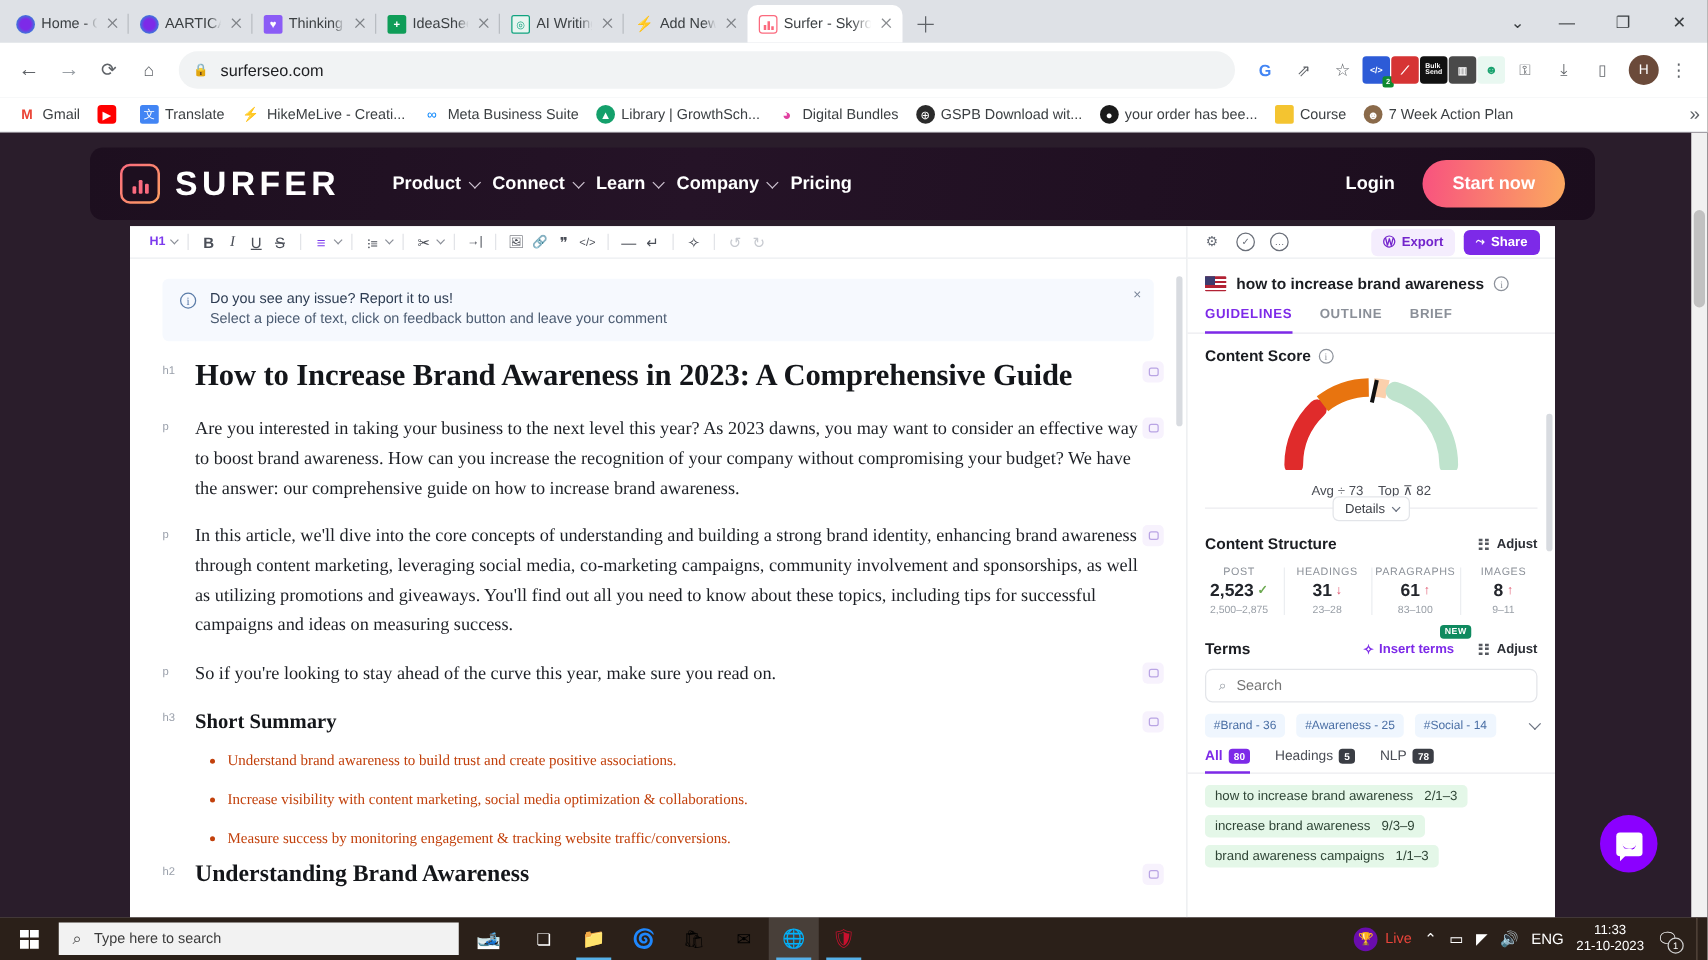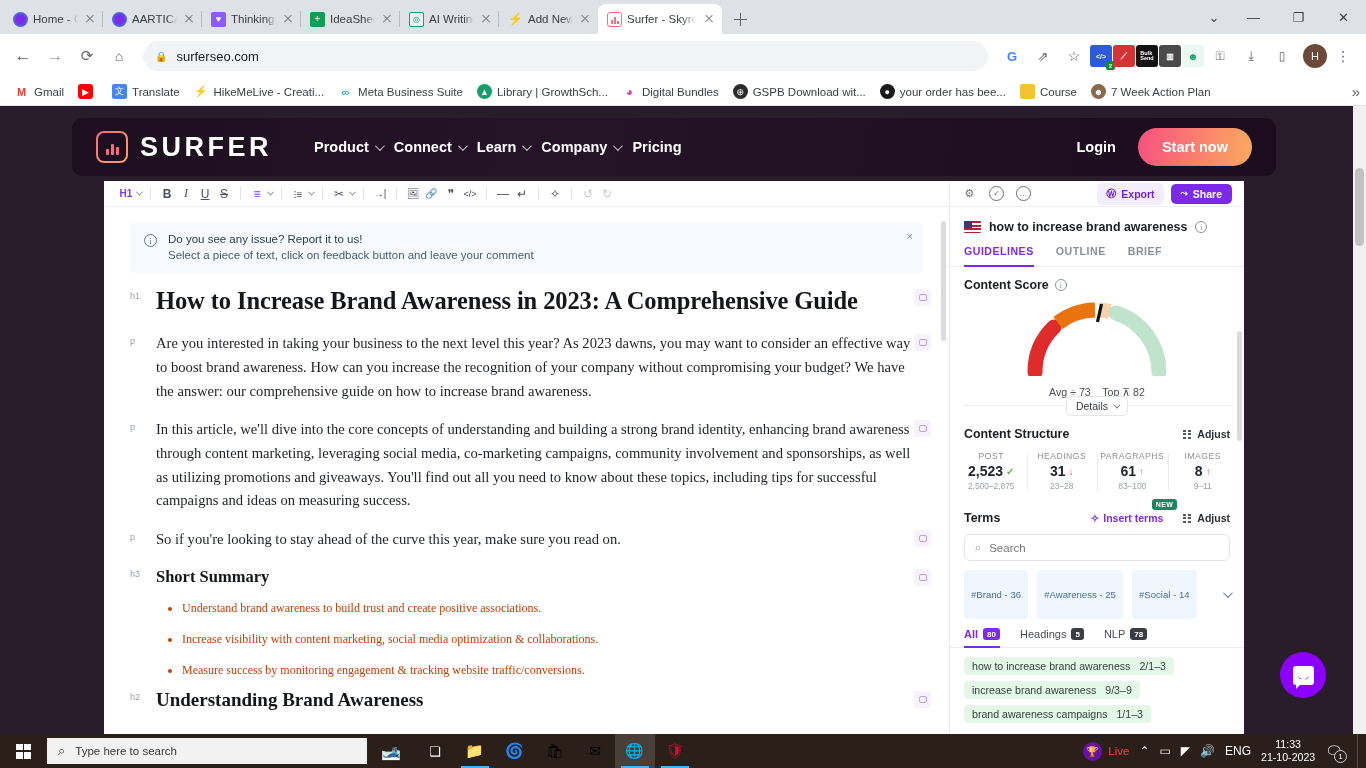--- a/index.html
+++ b/index.html
@@ -177,21 +177,21 @@
   .ok { color: #6aa84f; font-size: 10px; }
 
   
   .insert-terms { font-size: 10.5px; color: #7d2ae8; font-weight: 600; display: flex; align-items: center; gap: 4px; margin-left: auto; position: relative; }
   .newbadge { position: absolute; right: -14px; top: -13px; background: #0f8a5f; color: #fff; font-size: 7px;
     font-weight: 700; padding: 2px 4px; border-radius: 3px; letter-spacing: .4px; }
   .searchbox { margin: 9px 14px 0 14px; height: 27px; border: 1px solid #e3e5e9; border-radius: 6px;
     display: flex; align-items: center; gap: 8px; padding: 0 10px; }
   .searchbox input { border: none; outline: none; font-size: 11.5px; color: #9aa0a8; flex: 1 1 auto; font-family: Liberation Sans, sans-serif; background: transparent; }
   .chips { display: flex; align-items: center; gap: 9px; padding: 9px 14px 0 14px; }
-  .chip { background: #eff6fe; color: #4a6fa5; font-size: 9.6px; padding: 19px 7px; border-radius: 4px; white-space: nowrap;}
+  .chip { background: #eff6fe; color: #4a6fa5; font-size: 9.6px; padding: 4px 7px; border-radius: 4px; white-space: nowrap;}
   .chip-chev { margin-left: auto; width: 7px; height: 7px; border-right: 1.3px solid #6b7280; border-bottom: 1.3px solid #6b7280; transform: rotate(45deg) translateY(-2px); }
   .ftabs { display: flex; gap: 20px; padding: 9px 14px 0 14px; border-bottom: 1px solid #ececef; }
   .ftab { font-size: 11px; color: #4a4d55; padding-bottom: 7px; display: flex; align-items: center; gap: 5px; position: relative; }
   .ftab.active { color: #7d2ae8; font-weight: 600; }
   .ftab.active::after { content: ""; position: absolute; left: 0; right: 0; bottom: -1px; height: 2px; background: #7d2ae8; }
   .cnt { font-size: 8px; font-weight: 700; color: #fff; background: #3a3d44; border-radius: 3px; padding: 1.5px 4px; }
   .cnt.pur { background: #7d2ae8; }
   .terms-list { padding: 9px 14px 0 14px; }
   .term { display: inline-flex; align-items: center; gap: 9px; background: #e4f7e8; border-radius: 4px;
     padding: 3px 8px; margin-bottom: 6px; }

